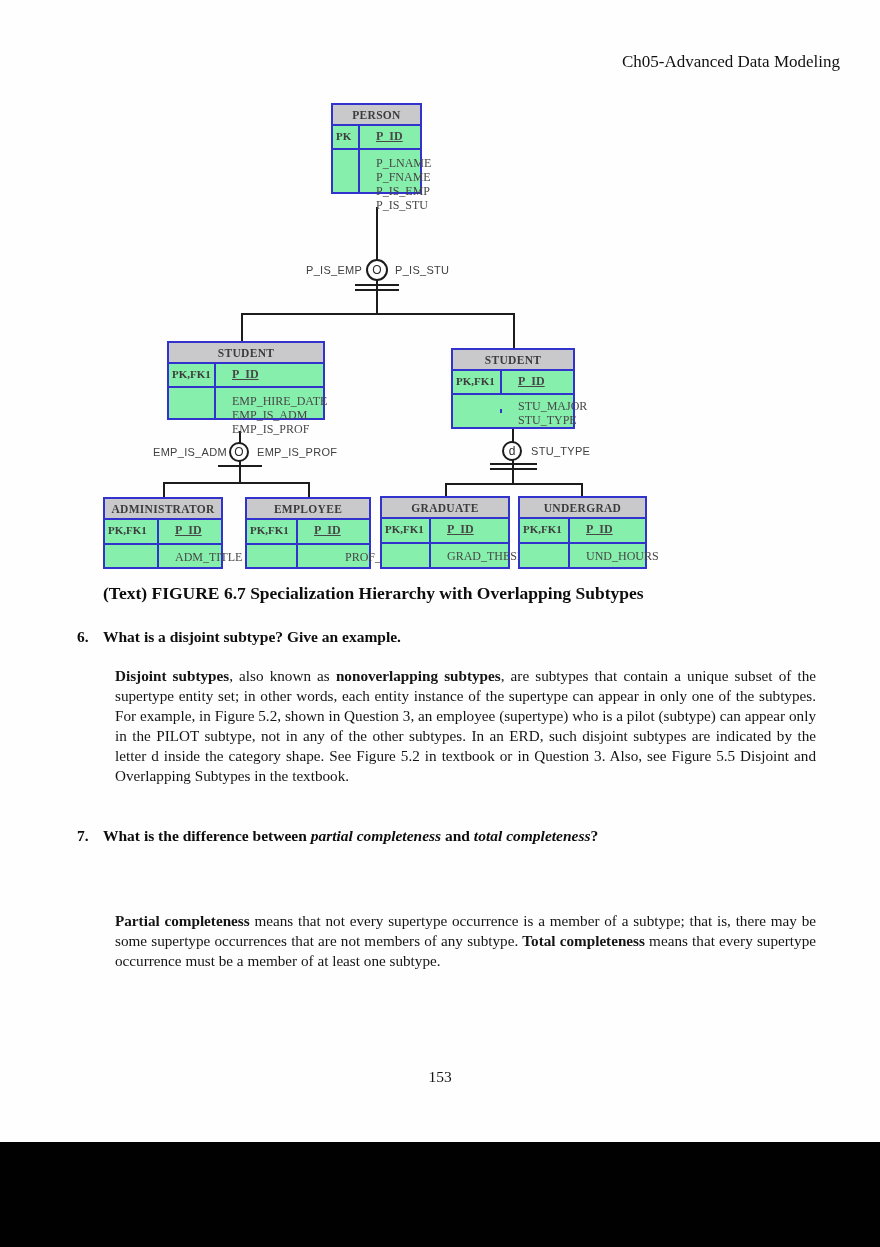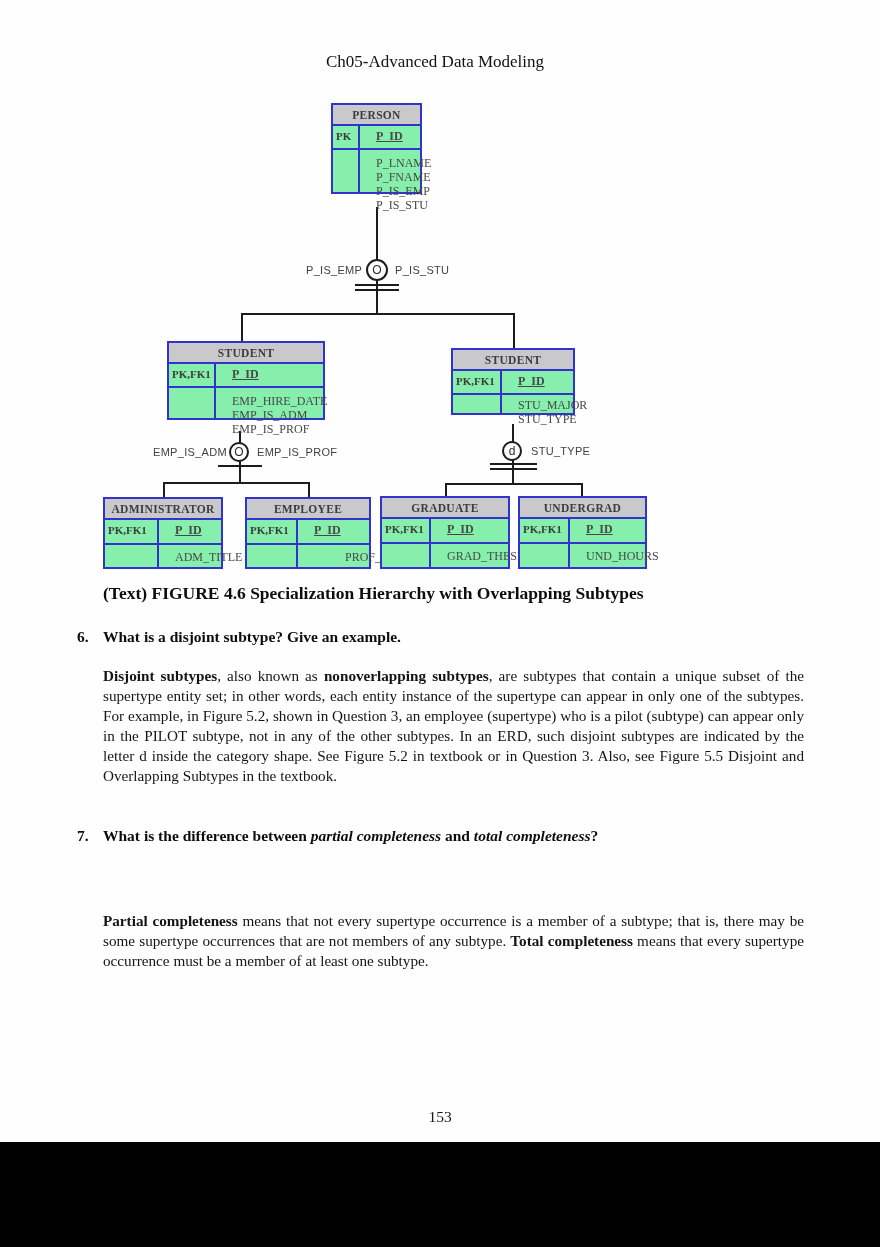--- a/index.html
+++ b/index.html
@@ -6,22 +6,22 @@
   body {
     width:880px; height:1247px; position:relative;
     background:#000;
     font-family:"Liberation Serif", serif;
   }
   .page {
     position:absolute; left:0; top:0; width:880px; height:1142px;
     background:#fefefe; overflow:hidden;
   }
   .doc-header {
-    position:absolute; left:15px; top:52px; width:840px;
-    text-align:center; font-size:17px; color:#111;
+    position:absolute; left:0; top:52px; width:840px;
+    text-align:right; font-size:17px; color:#111;
   }
   
   .diagram { position:absolute; left:0; top:0; width:880px; height:580px; }
   .etable {
     position:absolute; border:2px solid #3232cd; background:#86efac;
     font-family:Liberation Serif, serif; box-sizing:border-box;
   }
   .ehead {
     background:#c9c9cc; border-bottom:2px solid #3232cd; text-align:center;
     font-weight:bold; font-size:11.5px; color:#3c3c3c; padding:4px 0 3px 0;
@@ -52,26 +52,26 @@
   }
   
   .caption {
     position:absolute; left:103px; top:583px; width:720px;
     font-size:17.5px; font-weight:bold; color:#0d0d0d;
   }
   .qrow { position:absolute; left:77px; width:740px; display:flex; }
   .qnum { flex:0 0 26px; font-weight:bold; font-size:15.5px; color:#0d0d0d; }
   .qtext { font-weight:bold; font-size:15.5px; color:#0d0d0d; }
   .answer {
-    position:absolute; left:103px; width:701px;
+    position:absolute; left:115px; width:701px;
     font-size:15.2px; line-height:19.9px; text-align:justify; color:#141414;
   }
   .pagenum {
     position:absolute; left:0; top:1068px; width:880px; text-align:center;
-    font-size:15.5px; color:#161616;margin-top:40px;
+    font-size:15.5px; color:#161616;
   }
   .bottom-band { position:absolute; left:0; top:1142px; width:880px; height:105px; background:#010101; }
 </style>
 </head>
 <body>
 
 <div class="page">
 
   <div class="doc-header">Ch05-Advanced Data Modeling</div>
 
@@ -149,21 +149,21 @@
         </div>
       </div>
     </div>
 
     <div class="etable" style="left:451px;top:348px;width:124px;--keyw:49px;">
       <div class="ehead">STUDENT</div>
       <div class="erow" style="height:22px;">
         <div class="ekey">PK,FK1</div>
         <div class="eval"><span class="pid">P_ID</span></div>
       </div>
-      <div class="erow" style="height:20px;">
+      <div class="erow" style="height:34px;align-items:center;">
         <div class="ekey"></div>
         <div class="eval attrs" style="padding-top:3px;">
           <div class="attrline">STU_MAJOR</div>
           <div class="attrline">STU_TYPE</div>
         </div>
       </div>
     </div>
 
     <div class="etable" style="left:103px;top:497px;width:120px;--keyw:54px;">
       <div class="ehead">ADMINISTRATOR</div>
@@ -216,21 +216,21 @@
       <div class="erow" style="height:25px;">
         <div class="ekey"></div>
         <div class="eval attrs" style="padding-top:5px;">
           <div class="attrline">UND_HOURS</div>
         </div>
       </div>
     </div>
 
   </div>
 
-  <div class="caption">(Text) FIGURE 4.6 Specialization Hierarchy with Overlapping Subtypes</div>
+  <div class="caption">(Text) FIGURE 6.7 Specialization Hierarchy with Overlapping Subtypes</div>
 
   <div class="qrow" style="top:628px;">
     <div class="qnum">6.</div>
     <div class="qtext">What is a disjoint subtype? Give an example.</div>
   </div>
 
   <div class="answer" style="top:666px;">
     <b>Disjoint subtypes</b><span>, also known as </span><b>nonoverlapping subtypes</b><span>, are subtypes that contain a unique subset of the supertype entity set; in other words, each entity instance of the supertype can appear in only one of the subtypes. For example, in Figure 5.2, shown in Question 3, an employee (supertype) who is a pilot (subtype) can appear only in the PILOT subtype, not in any of the other subtypes. In an ERD, such disjoint subtypes are indicated by the letter d inside the category shape. See Figure 5.2 in textbook or in Question 3. Also, see Figure 5.5 Disjoint and Overlapping Subtypes in the textbook.</span>
   </div>
 

